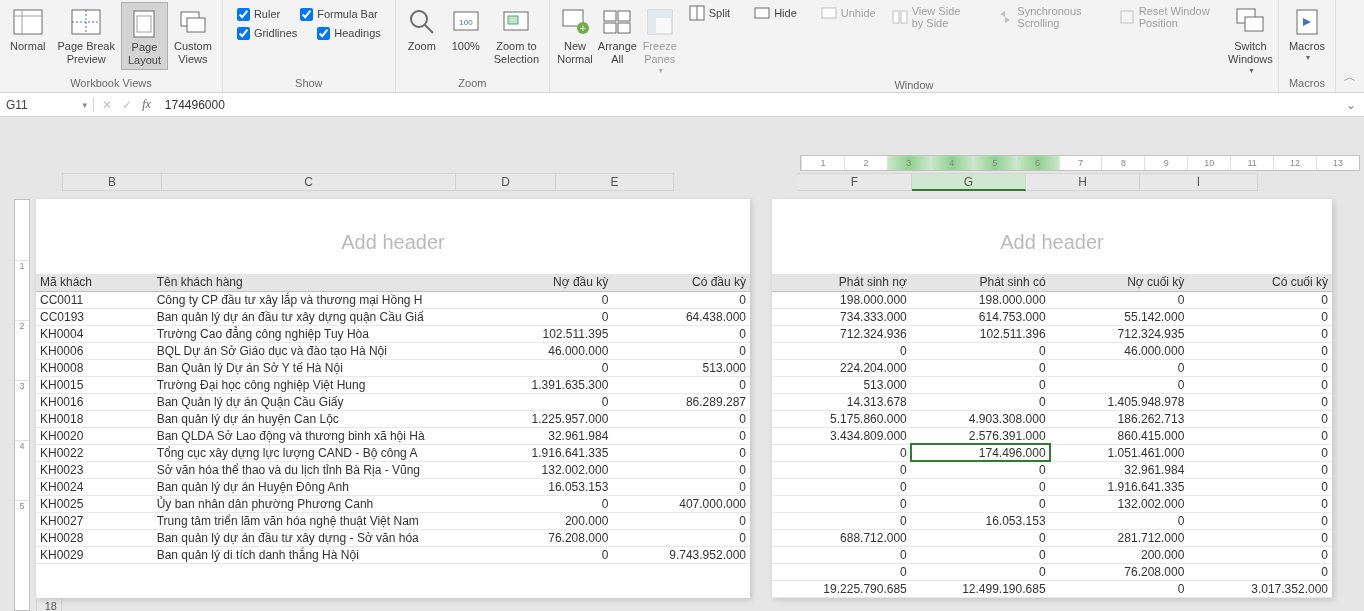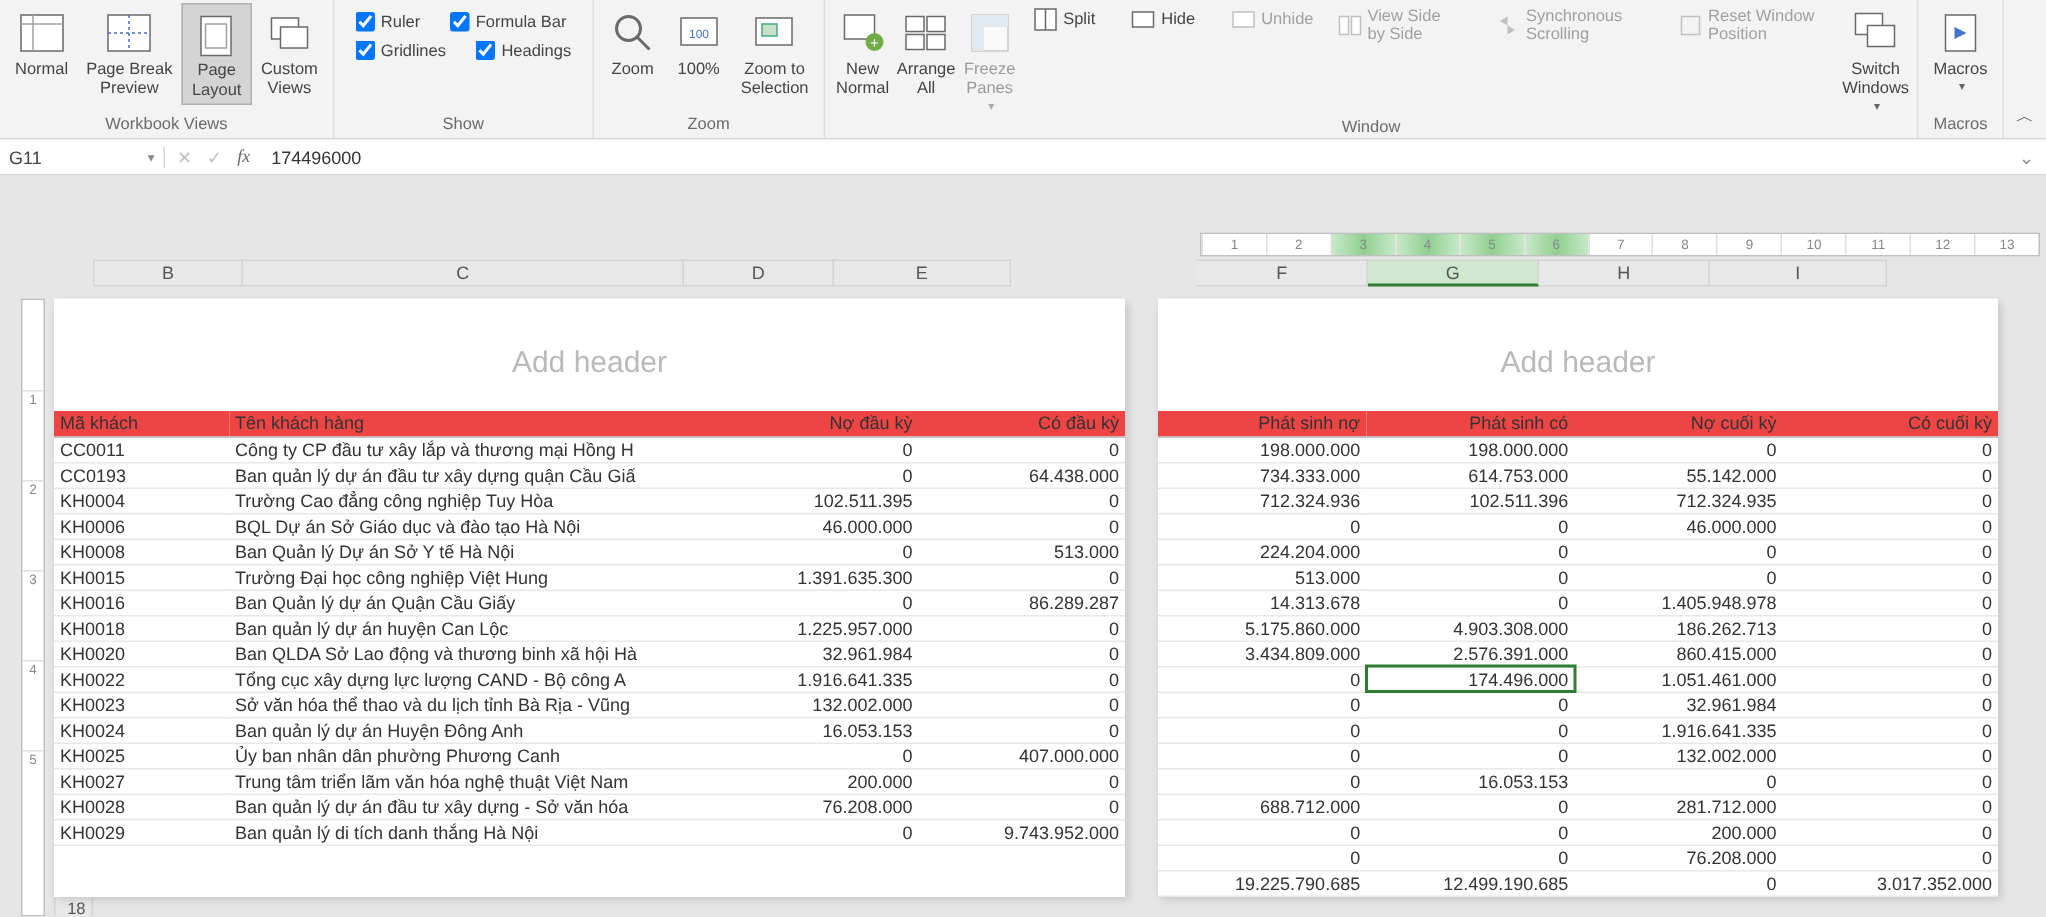--- a/index.html
+++ b/index.html
@@ -9,32 +9,32 @@
 .ribbon { background: #f3f3f3; border-bottom: 1px solid #d4d4d4; display: flex; height: 93px; }
 .ribbon-group { display: flex; flex-direction: column; align-items: center; border-right: 1px solid #e0e0e0; padding: 2px 4px 0; }
 .ribbon-group-items { display: flex; align-items: flex-start; flex: 1; }
 .ribbon-group-label { font-size: 11px; color: #6a6a6a; padding: 2px 0 3px; }
 .big-btn { display: flex; flex-direction: column; align-items: center; justify-content: flex-start; padding: 4px 6px 2px; cursor: pointer; min-width: 42px; }
 .big-btn.active { background: #d4d4d4; border: 1px solid #b0b0b0; }
 .big-btn .icon { width: 32px; height: 32px; display: flex; align-items: center; justify-content: center; }
 .big-btn .lbl { font-size: 11px; line-height: 13px; text-align: center; margin-top: 2px; color: #444; }
 .checks { display: flex; flex-direction: column; gap: 6px; padding: 6px 10px 0; }
 .check-row { display: flex; gap: 20px; }
-.chk { display: flex; align-items: center; gap: 4px; font-size: 11px; color: #444; cursor: pointer; }
+.chk { display: flex; gap: 4px; font-size: 11px; color: #444; cursor: pointer; }
 .chk input { width: 13px; height: 13px; }
 .small-items { display: flex; flex-direction: row; gap: 16px; padding: 2px 4px; }
 .small-item { display: flex; align-items: center; gap: 4px; font-size: 11px; color: #444; padding: 1px 4px; cursor: pointer; }
 .small-item.disabled { color: #a0a0a0; }
 .small-item .mini-icon { width: 16px; height: 16px; display: inline-flex; align-items: center; justify-content: center; }
 .dd-arrow { font-size: 8px; color: #666; margin-left: 2px; }
 .ribbon-collapse { margin-left: auto; display: flex; align-items: flex-end; padding: 0 8px 6px; cursor: pointer; color: #666; }
 
 
 .formula-bar { background: #fff; border-bottom: 1px solid #d4d4d4; display: flex; align-items: center; height: 24px; }
-.name-box { width: 110px; border-right: 1px solid #d4d4d4; padding: 0 6px; display: flex; align-items: center; justify-content: space-between; font-size: 12px; }
+.name-box { width: 94px; border-right: 1px solid #d4d4d4; padding: 0 6px; display: flex; align-items: center; justify-content: space-between; font-size: 12px; }
 .name-box .arrow { font-size: 9px; color: #888; }
 .fb-btns { display: flex; align-items: center; padding: 0 8px; gap: 10px; color: #888; }
 .fb-btns span { cursor: pointer; }
 .fb-fx { font-style: italic; font-family: Georgia, serif; color: #666; }
 .fb-input { flex: 1; padding: 0 6px; font-size: 12px; color: #333; }
 .fb-expand { padding: 0 8px; color: #888; cursor: pointer; }
 
 
 .sheet-area { position: relative; background: #e6e6e6; height: calc(611px - 93px - 24px); overflow: hidden; }
 
@@ -64,21 +64,21 @@
 .row-numbers { position: absolute; left: 36px; top: 192px; width: 26px; }
 .rowh { height: 17px; border: 1px solid #d4d4d4; border-top: none; background: #e8e8e8; text-align: right; padding-right: 4px; font-size: 11px; color: #555; line-height: 16px; }
 .rowh.first { border-top: 1px solid #d4d4d4; }
 .rowh.sel { background: #d0e8d0; border-right: 2px solid #2e7d32; }
 
 
 .add-header { text-align: center; font-size: 20px; color: #bababa; padding: 32px 0 20px; }
 
 
 .data-table { width: 100%; border-collapse: collapse; font-size: 12px; table-layout: fixed; }
-.data-table th { background: #ef4444; font-weight: normal; text-align: left; padding: 1px 4px; border-bottom: 1px solid #c0c0c0; height: 17px; color: #333; }
+.data-table th { background: #e5e5e5; font-weight: normal; text-align: left; padding: 1px 4px; border-bottom: 1px solid #c0c0c0; height: 17px; color: #333; }
 .data-table th.num, .data-table td.num { text-align: right; }
 .data-table td { padding: 1px 4px; height: 17px; border-bottom: 1px solid #e8e8e8; white-space: nowrap; overflow: hidden; color: #333; }
 .data-table td.sel { outline: 2px solid #2e7d32; outline-offset: -1px; }
 
 
 svg { display: block; }
 </style>
 </head>
 <body>
 

